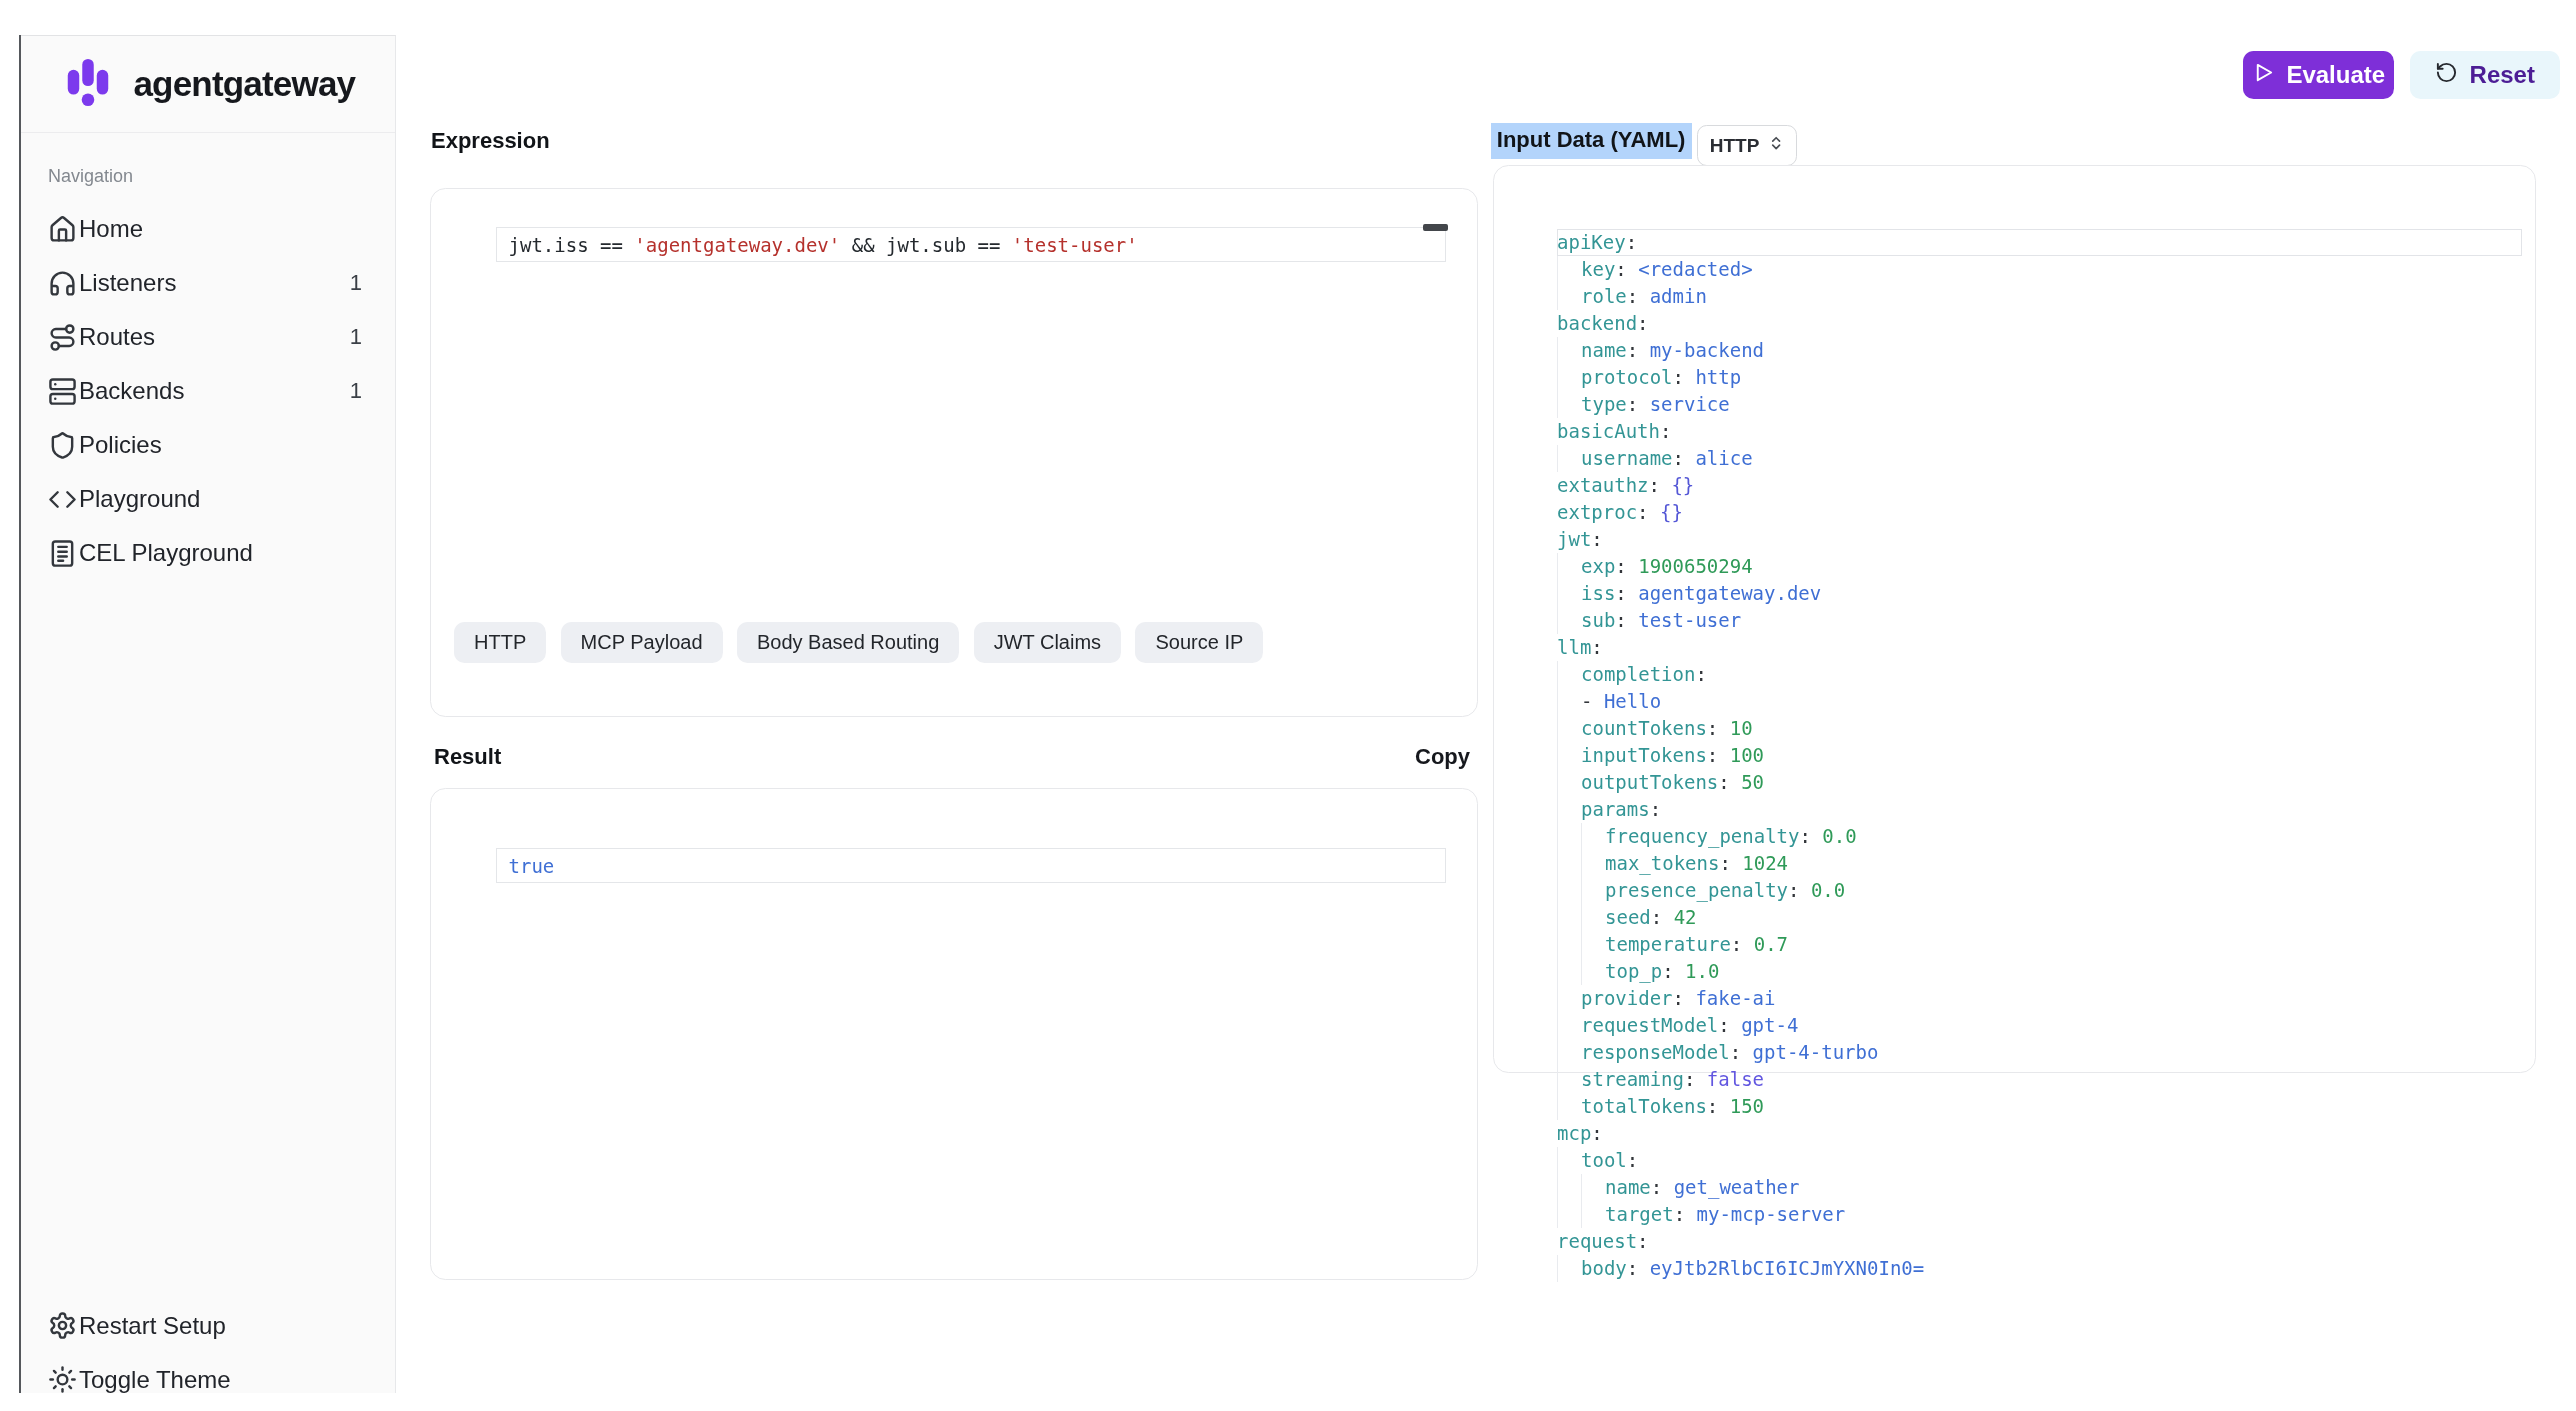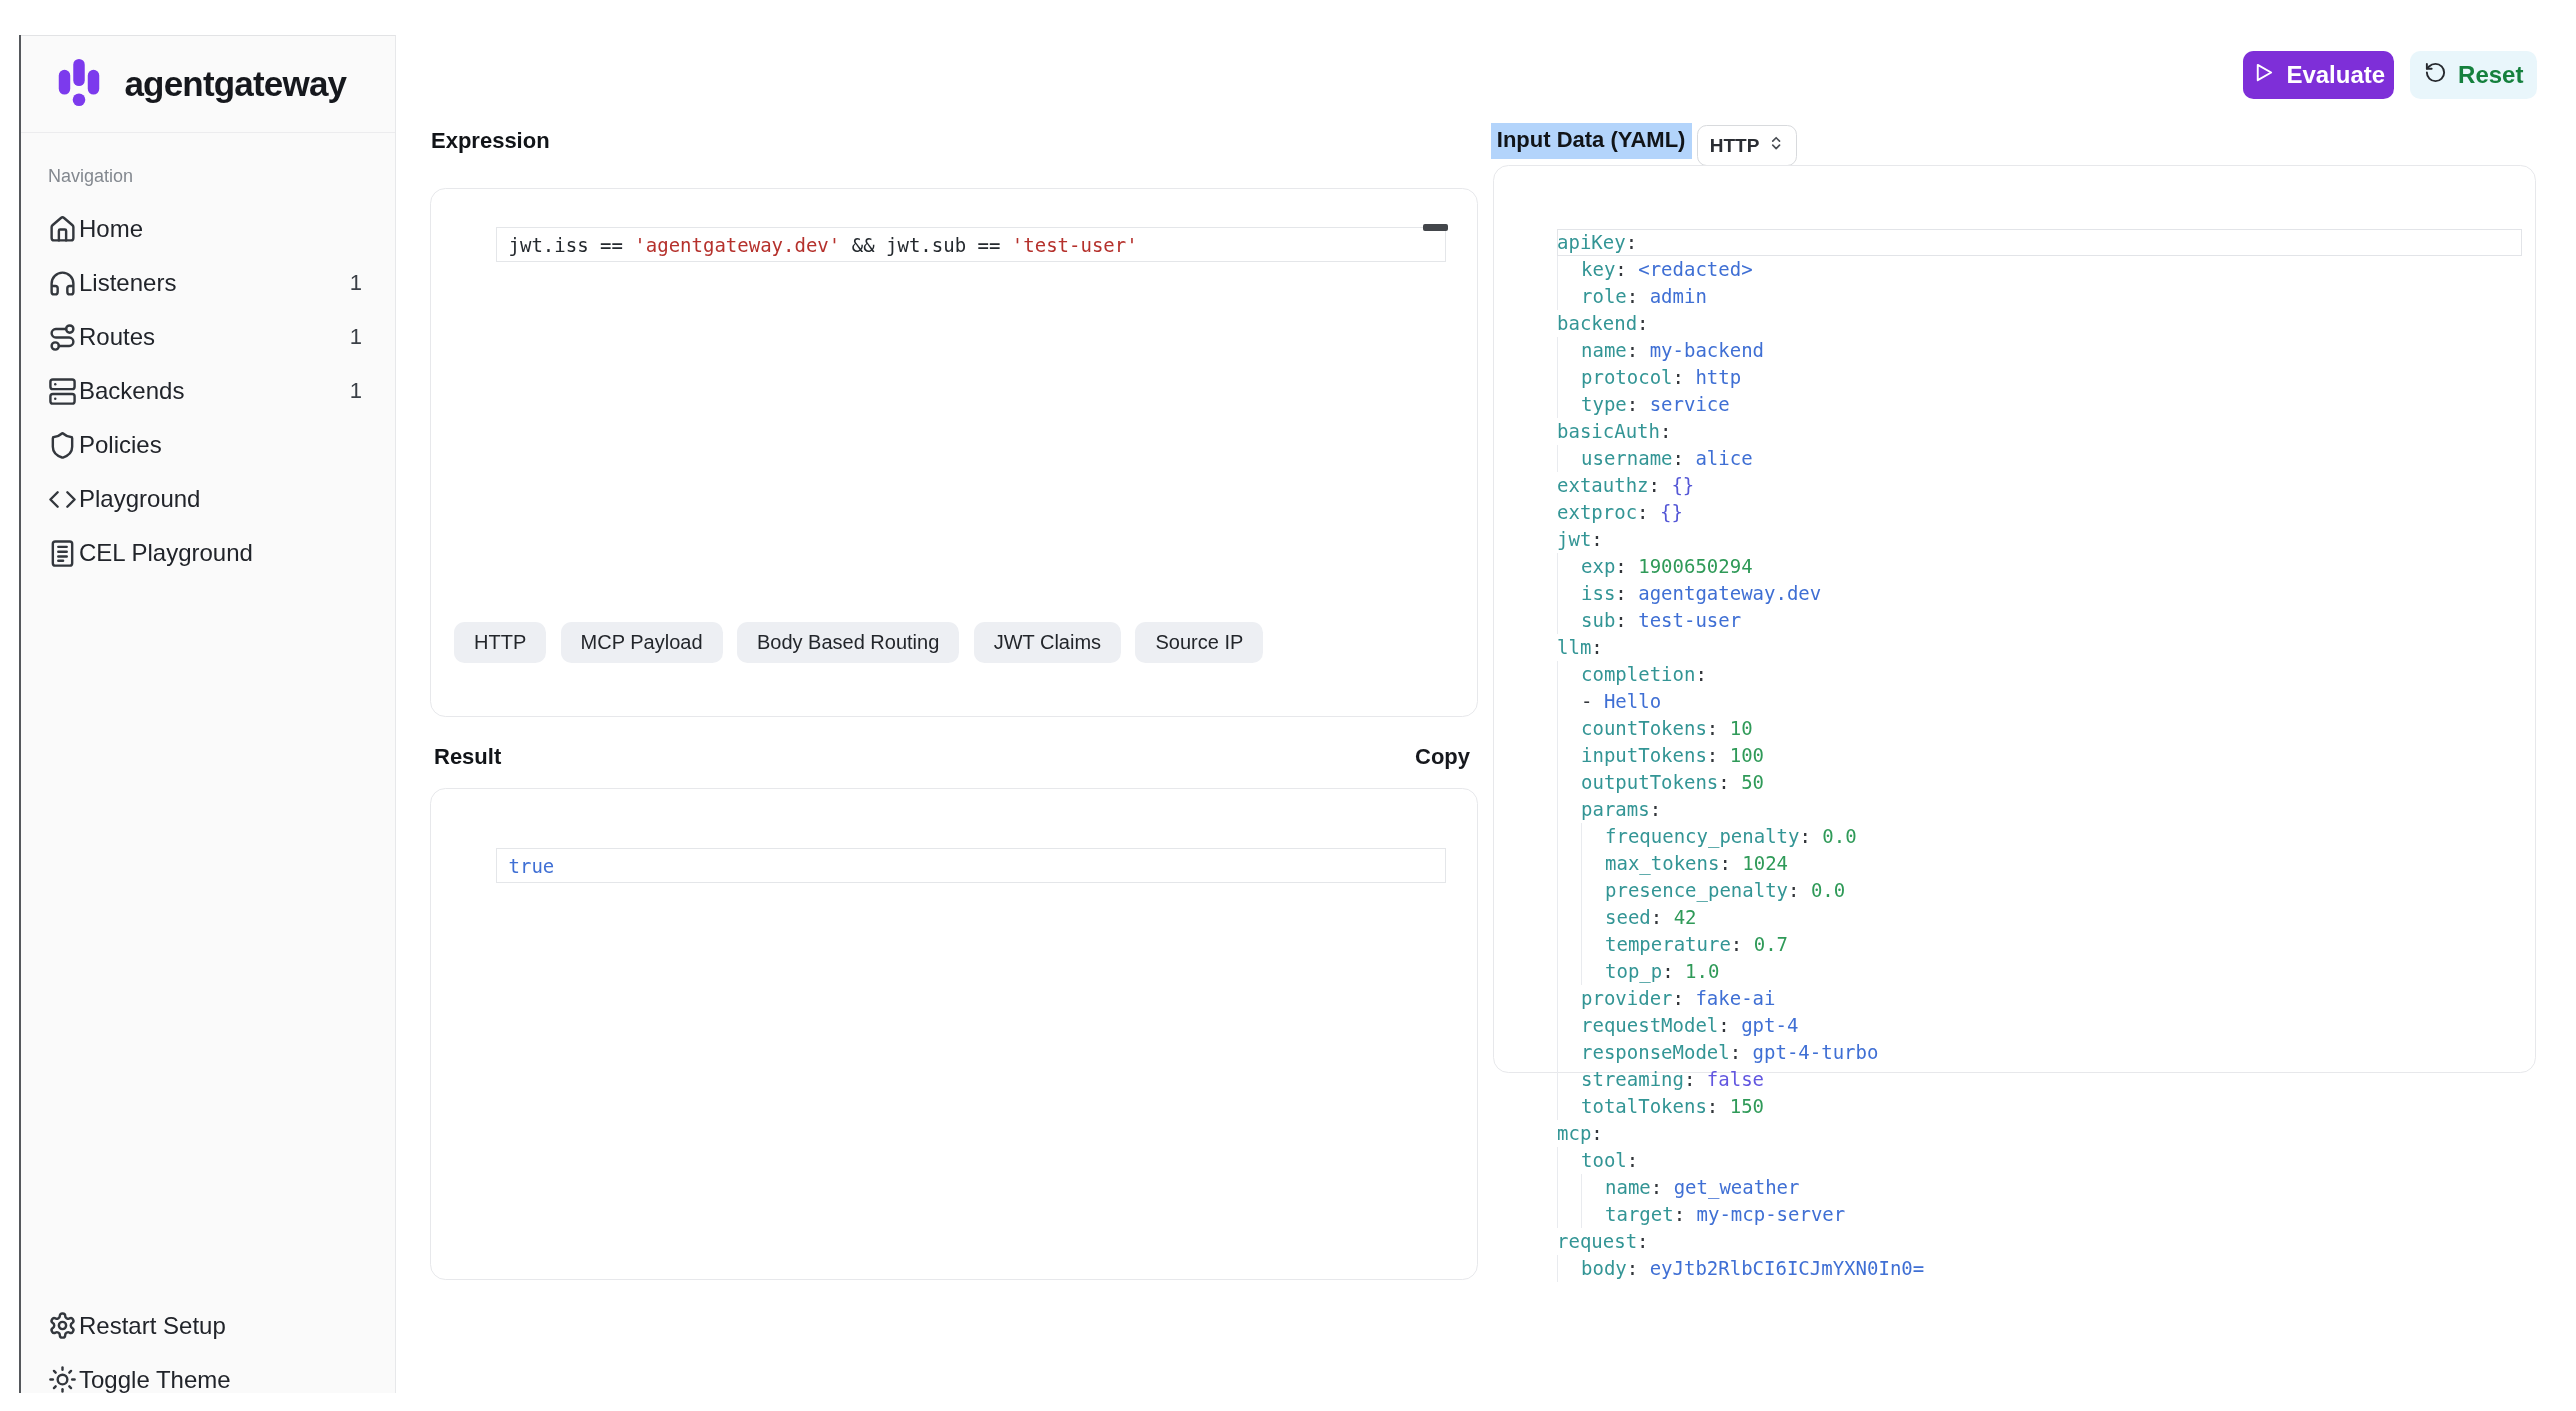--- a/index.html
+++ b/index.html
@@ -5,39 +5,39 @@
   html,body { margin:0; padding:0; background:#fff; }
   .screen { position:relative; width:2576px; height:1412px; background:#fff; overflow:hidden;
             font-family:"Liberation Sans", sans-serif; color:#16181d; }
 
   
   .window-left-edge { position:absolute; left:19px; top:35px; width:1.9px; height:1358px; background:#55585c; }
 
   
   .sidebar { position:absolute; left:21px; top:35px; width:375px; height:1358px; box-sizing:border-box;
              background:var(--sidebar_bg,#fafafa); border-right:1.9px solid #e7e8ea; border-top:1px solid #e2e3e5; }
-  .logo-row { height:96px; border-bottom:1px solid #ececee; display:flex; align-items:center; gap:15.4px; padding:0 28px; cursor:pointer; }
+  .logo-row { height:96px; border-bottom:1px solid #ececee; display:flex; align-items:center; gap:15.4px; padding:0 37px; cursor:pointer; }
   .logo-mark { width:60px; height:60px; display:flex; align-items:center; justify-content:center; }
   .logo-mark svg { width:58px; height:58px; }
   .brand-name { font-size:35px; font-weight:bold; color:#16181d; letter-spacing:-0.8px; }
   .nav-label { margin:33px 0 15.4px 27px; font-size:18px; color:#83888f; }
   .nav-item { display:flex; align-items:center; gap:2px; height:54px; padding:0 33px 0 27px;
               font-size:24px; color:#21242a; cursor:pointer; }
   .nav-item .nicon { width:29px; height:29px; flex:0 0 29px; display:flex; }
   .nav-item svg { width:29px; height:29px; stroke:#33373d; fill:none; stroke-width:2; stroke-linecap:round; stroke-linejoin:round; }
   .nav-badge { margin-left:auto; font-size:22px; color:#3a3f46; }
   .sidebar-footer { position:absolute; left:0; right:1.9px; bottom:-13.5px; }
 
   
   .btn { position:absolute; top:51px; height:48px; border-radius:10.6px; display:flex; align-items:center;
          justify-content:center; gap:11.5px; font-size:24px; font-weight:600; cursor:pointer; box-sizing:border-box; border:none; }
   .btn svg { fill:none; stroke-width:2; stroke-linecap:round; stroke-linejoin:round; }
   .btn-evaluate { left:2243px; width:151px; background:var(--accent_purple,#7e2fd8); color:#ffffff; }
   .btn-evaluate svg { width:23px; height:23px; stroke:#ffffff; }
-  .btn-reset { left:2410px; width:127px; background:var(--reset_button_bg,#e9f6fb); color:#15803d; }
+  .btn-reset { left:2410px; width:150px; background:var(--reset_button_bg,#e9f6fb); color:#4c1d95; }
   .btn-reset svg { width:23px; height:23px; stroke:#26292e; }
 
   
   .section-title { position:absolute; font-size:22px; font-weight:600; color:#111418; }
   .expr-title { left:431px; top:128px; }
   .result-title { left:434px; top:744px; }
   .copy-btn { position:absolute; left:1415px; top:744px; font-size:22px; font-weight:600; color:#16181d; cursor:pointer; }
   .input-title { position:absolute; left:1491px; top:123px; font-size:22px; font-weight:600; color:#111418;
                  background:var(--selection_highlight,#b3d4fb); padding:3.8px 6.7px 5.8px 5.8px; }
 

